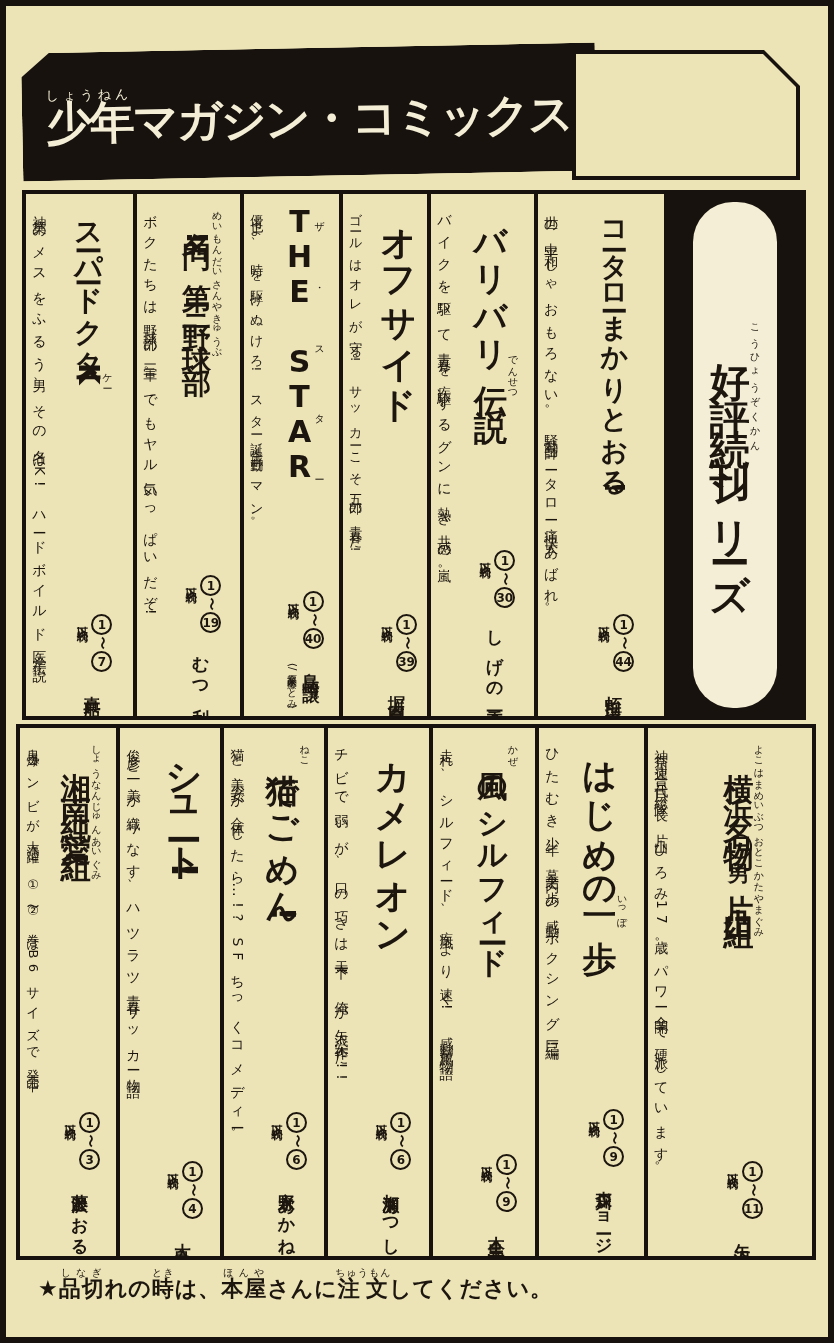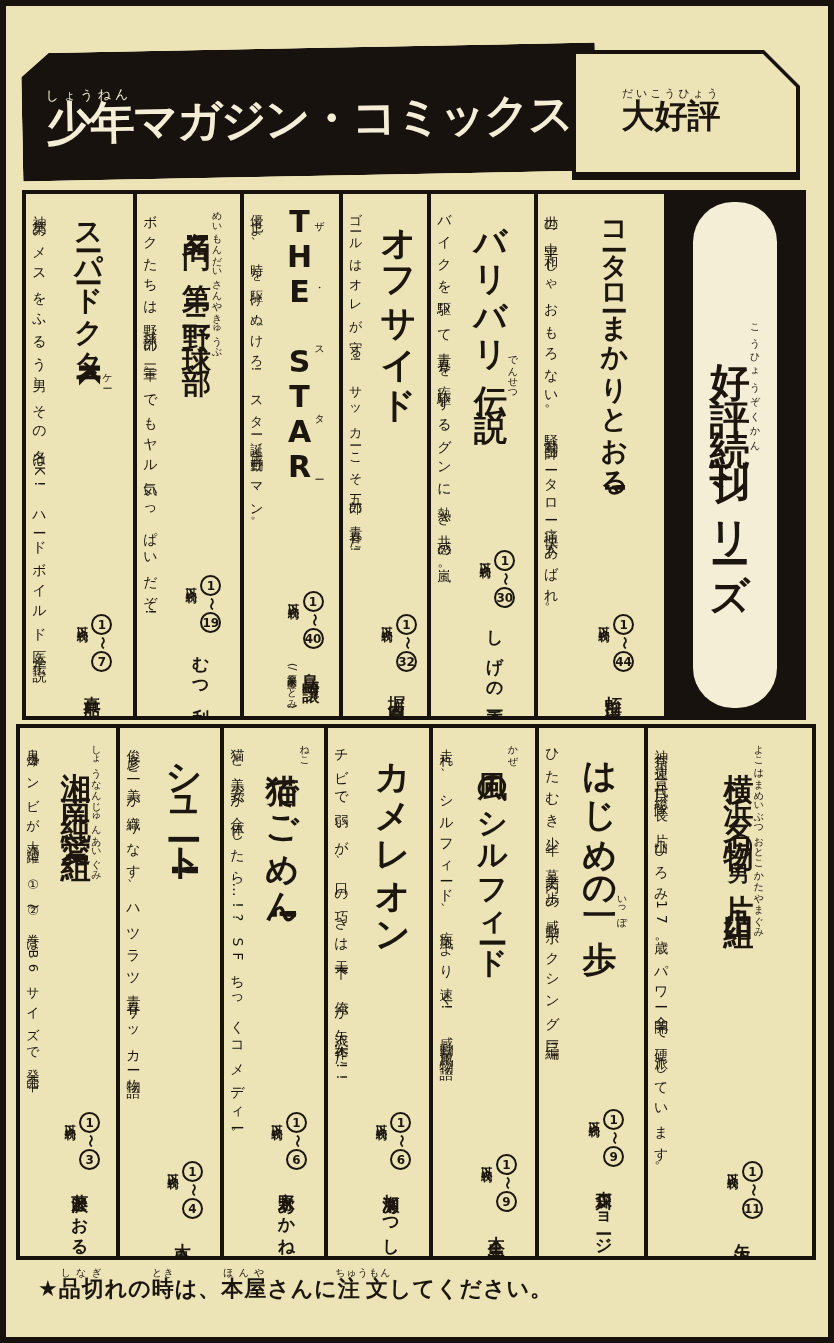--- a/index.html
+++ b/index.html
@@ -99,23 +99,20 @@
 </head>
 <body>
 
 <div class="page">
 
   <div class="banner-black">
     <div class="banner-title"><ruby><span>少年</span><rt>しょうねん</rt></ruby><span>マガジン・コミックス</span></div>
   </div>
   <div class="badge">
     <div class="badge-inner">
-      <div class="badge-cell top">
-        <div class="badge-text"><ruby><span>大好評</span><rt>だいこうひょう</rt></ruby></div>
-      </div>
     </div>
   </div>
 
   <div class="row row-top">
 
     <div class="box" style="width:135px;">
       <div class="series-box" style="width:100%;">
         <div class="series-pill">
           <div class="series-pill-text"><ruby><span>好評続刊</span><rt>こうひょうぞくかん</rt></ruby><span>シリーズ</span></div>
         </div>
@@ -155,21 +152,21 @@
     </div>
 
     <div class="box" style="width:89px;">
       <div class="box-main">
         <div class="box-title" style="font-size:35px;"><span>オフサイド</span></div>
         <div class="box-meta">
           <div class="zokkan">以下続刊</div>
           <div class="vols">
             <span class="circ">1</span>
             <span class="tilde">〜</span>
-            <span class="circ">32</span>
+            <span class="circ">39</span>
           </div>
         </div>
         <div class="box-author">塀内夏子</div>
       </div>
       <div class="box-desc" style="font-size:13px;">ゴールはオレが守る! サッカーこそ五郎の青春だ!</div>
     </div>
 
     <div class="box" style="width:100px;">
       <div class="box-main">
         <div class="box-title upright" style="font-size:30px;"><ruby><span>THE STAR</span><rt>ザ・スター</rt></ruby></div>

